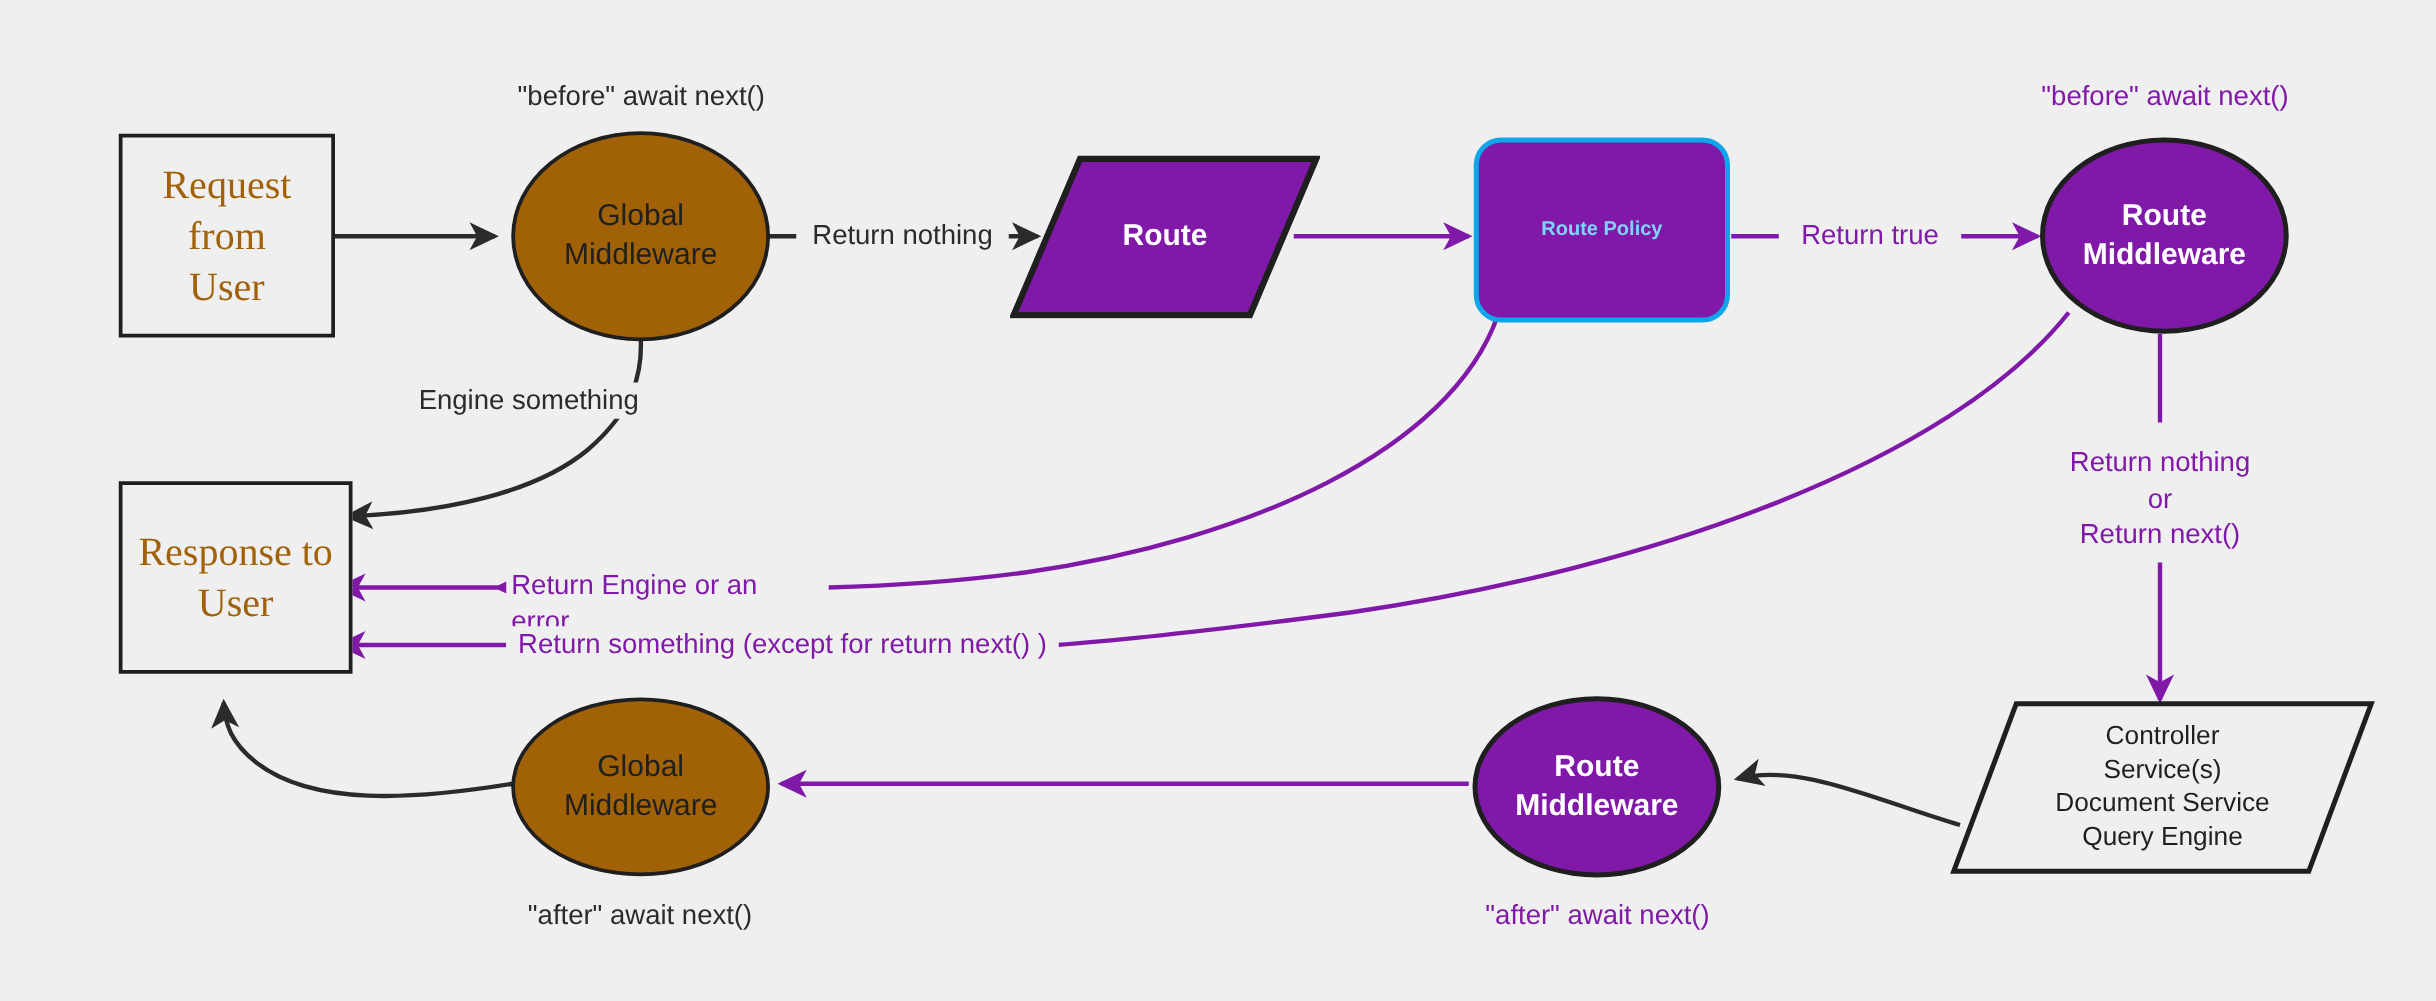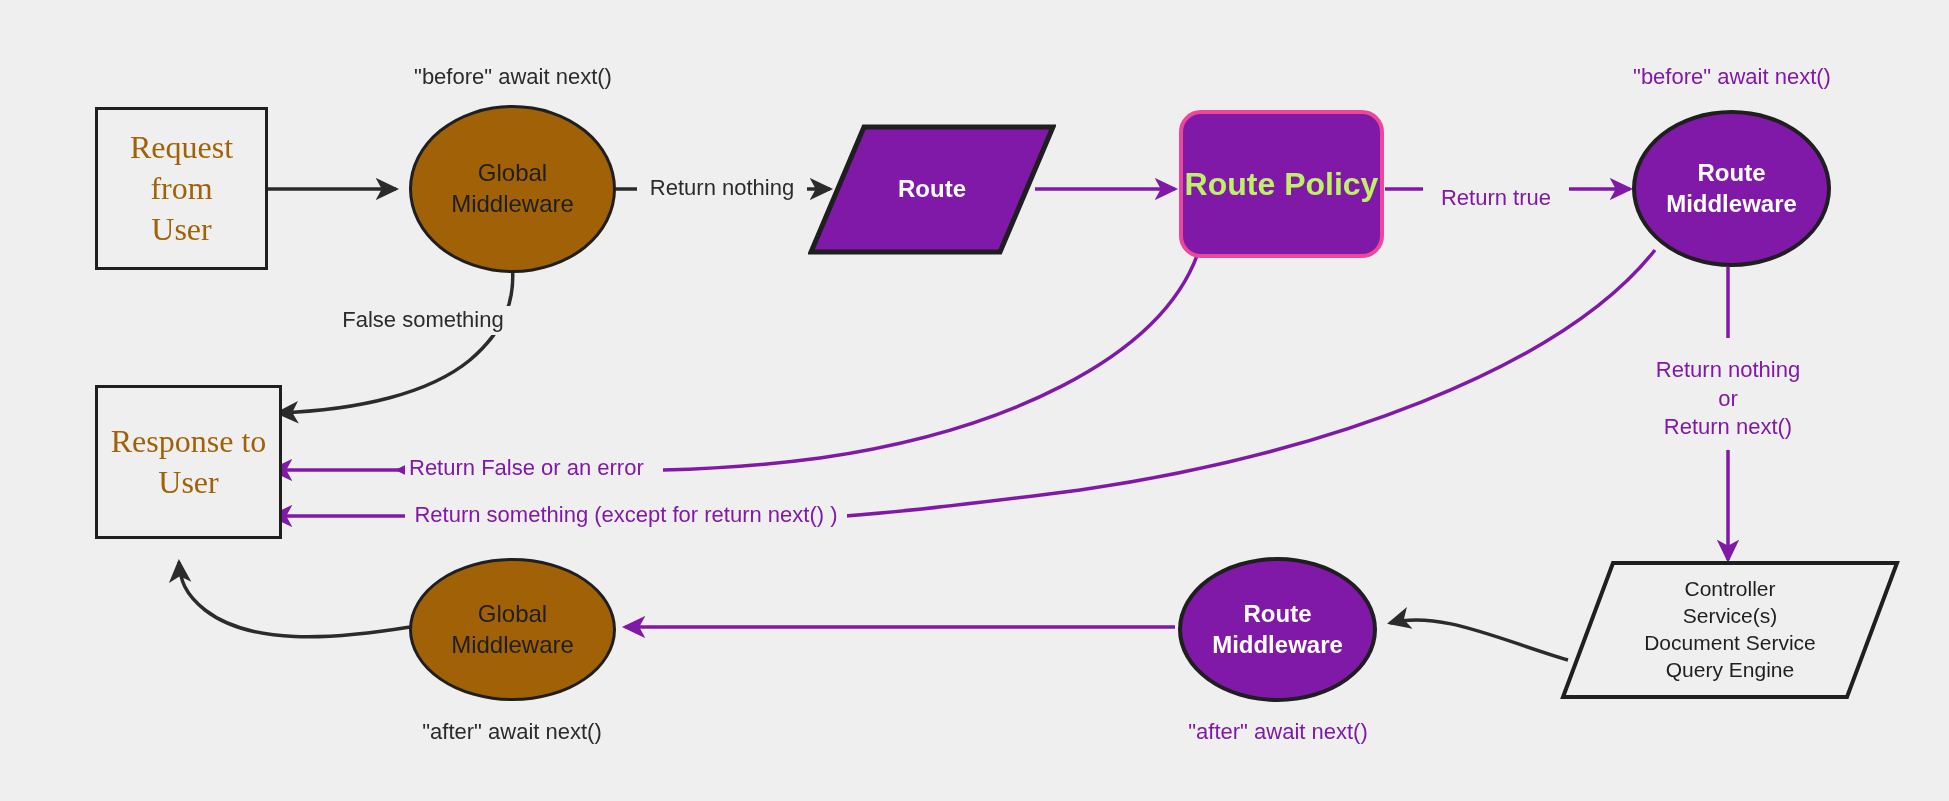--- a/index.html
+++ b/index.html
@@ -59,25 +59,25 @@
   .ellipse-purple {
     border: 4px solid #1f1f1f;
     background: #8019a8;
     border-radius: 50%;
     color: #ffffff;
     font-size: 24px;
     font-weight: bold;
   }
   
   .roundrect-purple {
-    border: 4px solid #ec4899;
+    border: 4px solid #0ea5e9;
     background: #8019a8;
     border-radius: 22px;
-    color: #bef264;
-    font-size: 32px;
+    color: #7dd3fc;
+    font-size: 16px;
     font-weight: bold;
   }
   
   .para-wrap {
     position: absolute;
   }
   .para-wrap svg {
     position: absolute;
     left: 0;
     top: 0;
@@ -214,29 +214,29 @@
     <span class="node-label">Response to
 User</span>
   </div>
 
   <div class="edge-label lbl-dark" style="left:363px; top:63px; width:300px;">"before" await next()</div>
 
   <div class="edge-label lbl-purple" style="left:1582px; top:63px; width:300px;">"before" await next()</div>
 
   <div class="edge-label lbl-dark" style="left:637px; top:174px; width:170px;">Return nothing</div>
 
-  <div class="edge-label lbl-dark" style="left:303px; top:306px; width:240px;">False something</div>
-
-  <div class="edge-label lbl-purple" style="left:1423px; top:184px; width:146px;">Return true</div>
+  <div class="edge-label lbl-dark" style="left:303px; top:306px; width:240px;">Engine something</div>
+
+  <div class="edge-label lbl-purple" style="left:1423px; top:174px; width:146px;">Return true</div>
 
   <div class="edge-label lbl-purple" style="left:1618px; top:356px; width:220px;">Return nothing
 or
 Return next()</div>
 
-  <div class="edge-label lbl-purple" style="left:405px; top:454px; width:256px; text-align:left;">Return False or an error</div>
+  <div class="edge-label lbl-purple" style="left:405px; top:454px; width:256px; text-align:left;">Return Engine or an error</div>
 
   <div class="edge-label lbl-purple" style="left:405px; top:501px; width:442px; text-align:center;">Return something (except for return next() )</div>
 
   <div class="edge-label lbl-dark" style="left:362px; top:718px; width:300px;">"after" await next()</div>
 
   <div class="edge-label lbl-purple" style="left:1128px; top:718px; width:300px;">"after" await next()</div>
 
 </div>
 
 </body></html>

